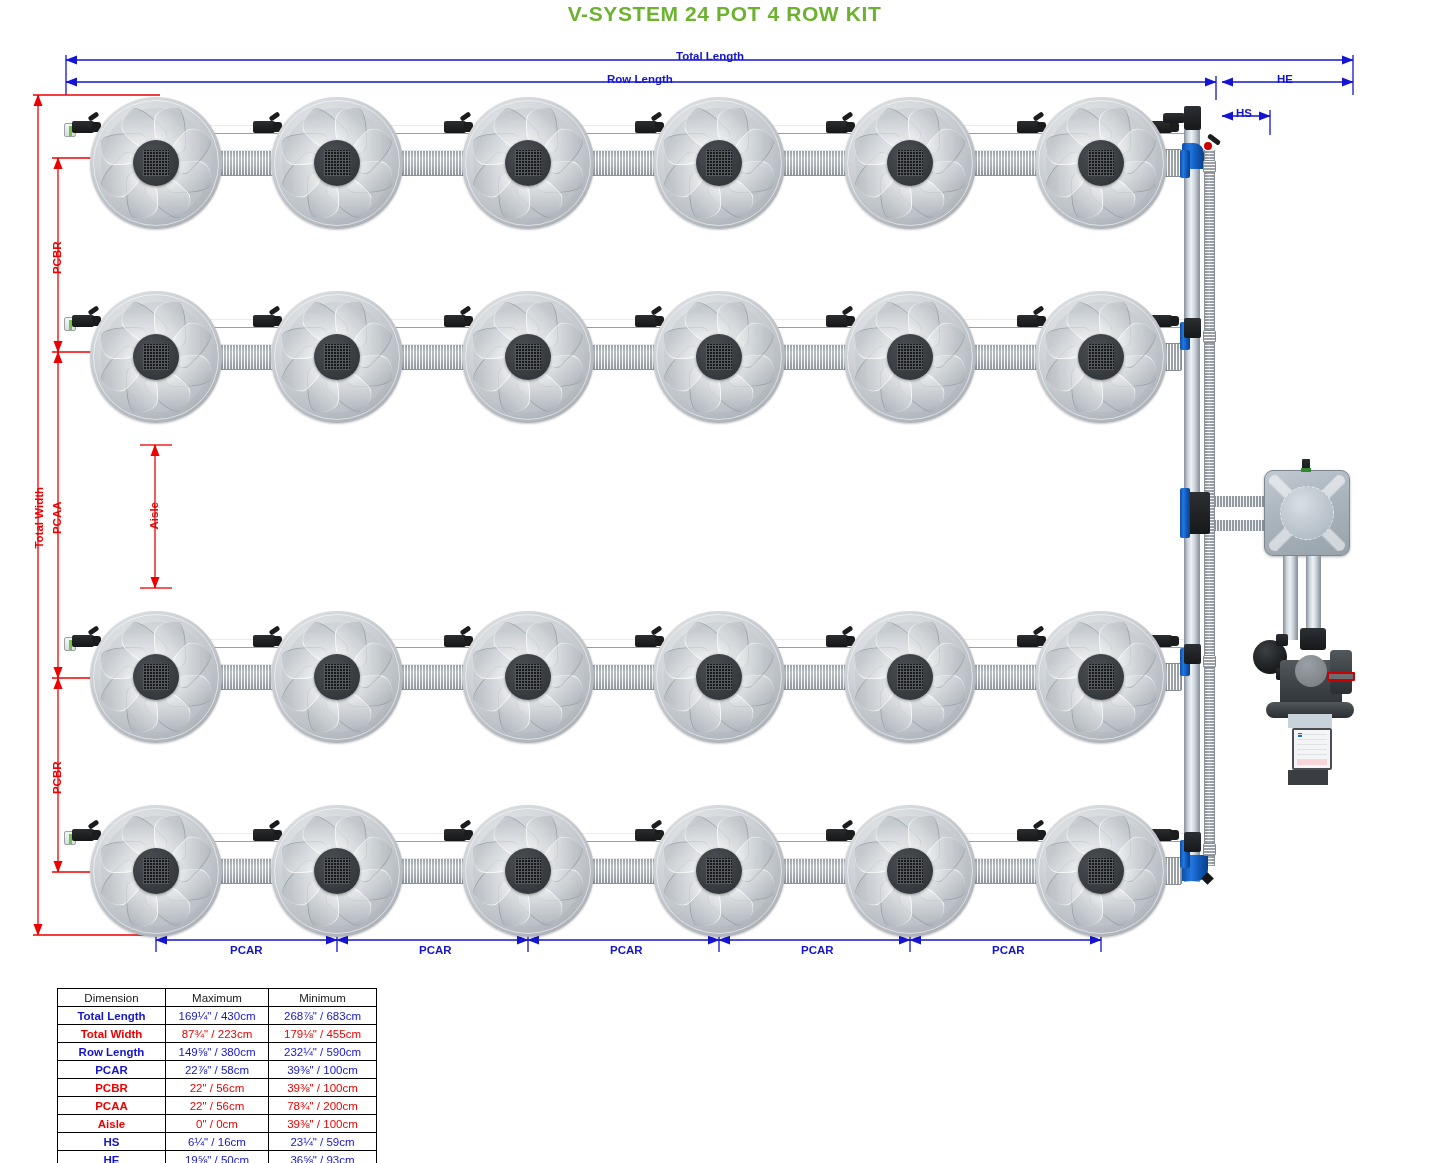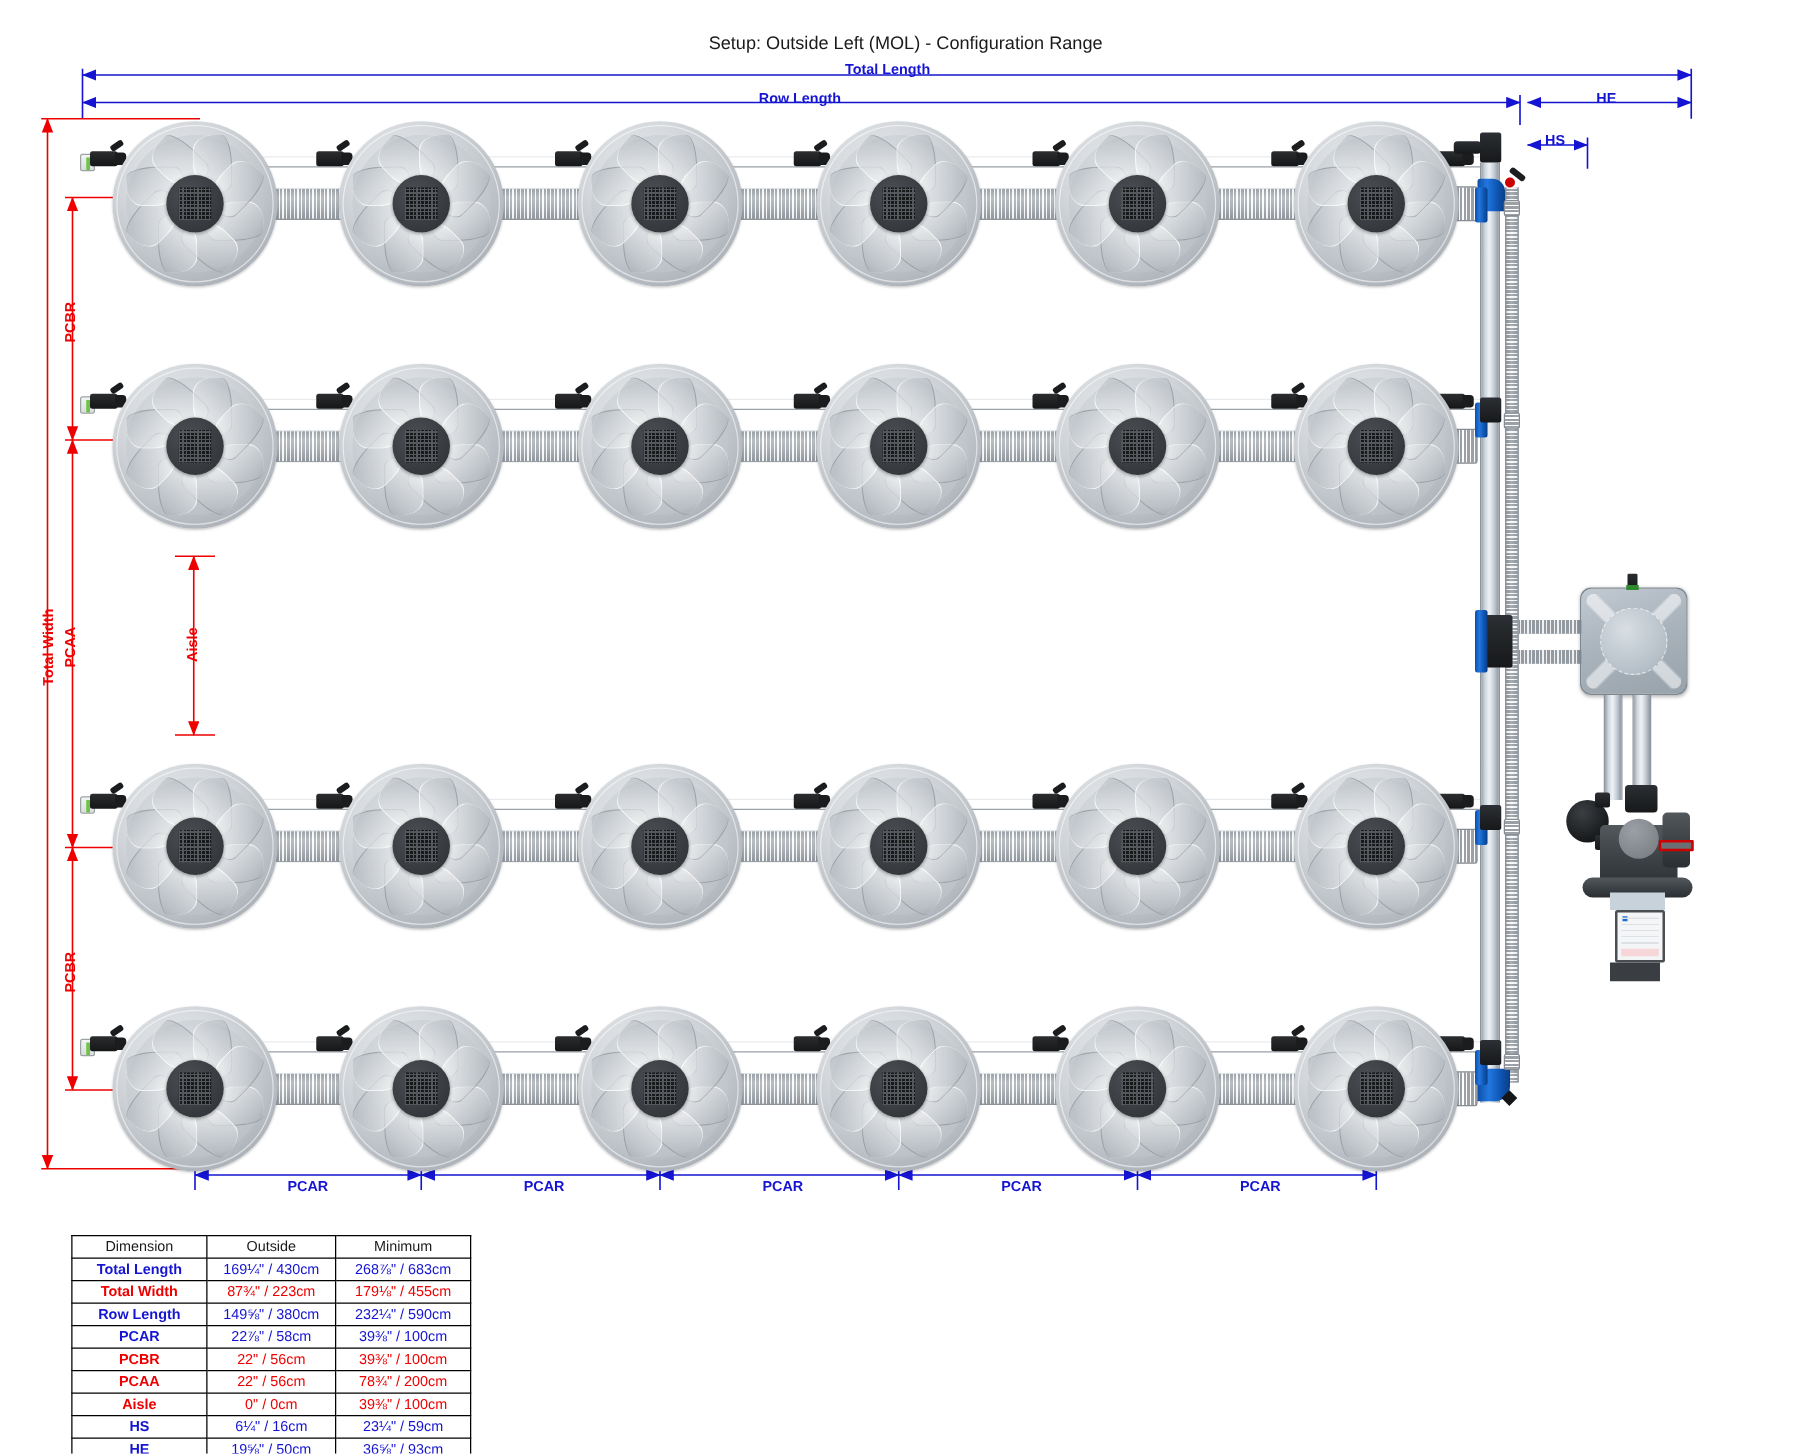--- a/index.html
+++ b/index.html
@@ -287,21 +287,21 @@
   .c-red  { color: #ee0000; }
   #dim-table col.c1 { width: 108px; }
   #dim-table col.c2 { width: 103px; }
   #dim-table col.c3 { width: 108px; }
 </style>
 </head>
 <body>
 
 <div id="page">
 
-  <div id="title-sub">Setup: Outside Left (MOL) - Configuration Range</div>
+  <div id="title-main">V-SYSTEM 24 POT 4 ROW KIT</div>
 
   <svg id="svg-layer" viewBox="0 0 1449 1163">
     <defs>
       <marker id="ab" markerWidth="9" markerHeight="7" refX="8.5" refY="3.5" orient="auto">
         <polygon points="0,0 9,3.5 0,7" fill="#1414d2"></polygon>
       </marker>
       <marker id="abs" markerWidth="9" markerHeight="7" refX="0.5" refY="3.5" orient="auto">
         <polygon points="9,0 0,3.5 9,7" fill="#1414d2"></polygon>
       </marker>
       <marker id="ar" markerWidth="9" markerHeight="7" refX="8.5" refY="3.5" orient="auto">
@@ -929,21 +929,21 @@
 
   <table id="dim-table">
     <colgroup>
         <col class="c1">
         <col class="c2">
         <col class="c3">
       </colgroup>
     <tbody id="table-body">
         <tr>
           <td class="hdr">Dimension</td>
-          <td class="hdr">Outside</td>
+          <td class="hdr">Maximum</td>
           <td class="hdr">Minimum</td>
         </tr>
         <tr>
           <td class="lbl c-blue">Total Length</td>
           <td class="v c-blue">169¼" / 430cm</td>
           <td class="v c-blue">268⅞" / 683cm</td>
         </tr>
         <tr>
           <td class="lbl c-red">Total Width</td>
           <td class="v c-red">87¾" / 223cm</td>

